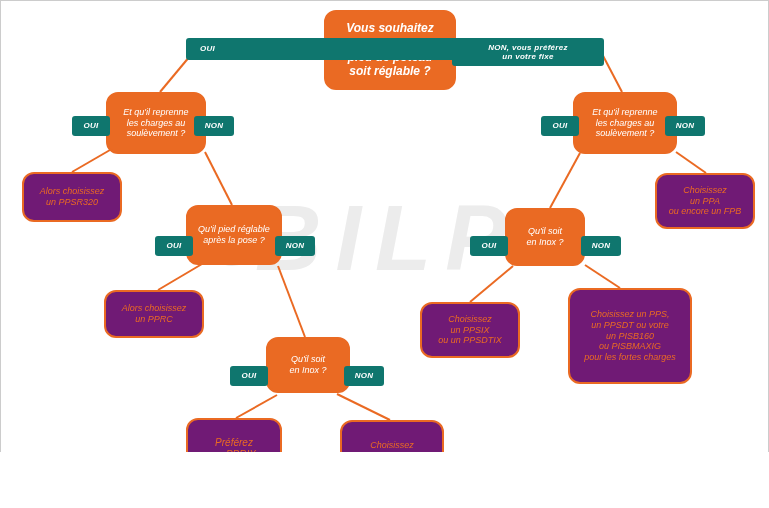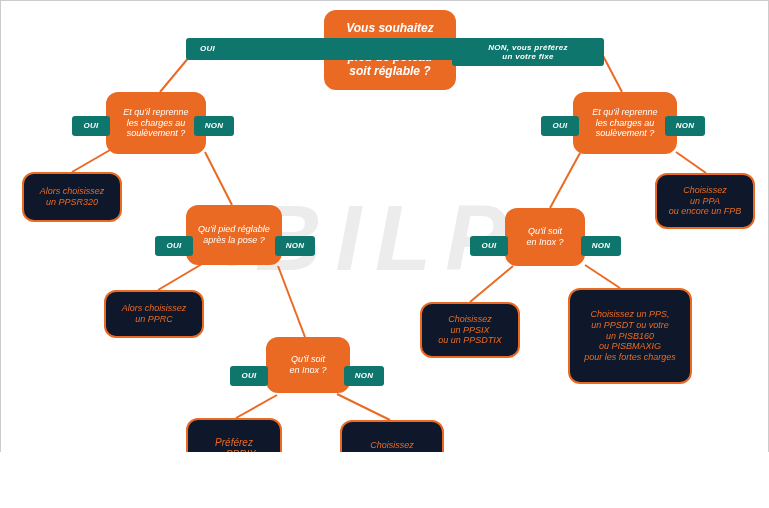--- a/index.html
+++ b/index.html
@@ -34,21 +34,21 @@
     justify-content: center;
     text-align: center;
     line-height: 1.2;
     z-index: 5;
   }
   .node-fill {
     background: #ea6a23;
     color: #ffffff;
   }
   .node-white {
-    background: #0f172a;
+    background: #701a75;
     color: #ea6a23;
   }
   .node.root {
     border-width: 2px;
     font-weight: bold;
   }
   .node-inner {
     padding: 2px 4px;
     white-space: pre-line;
   }

